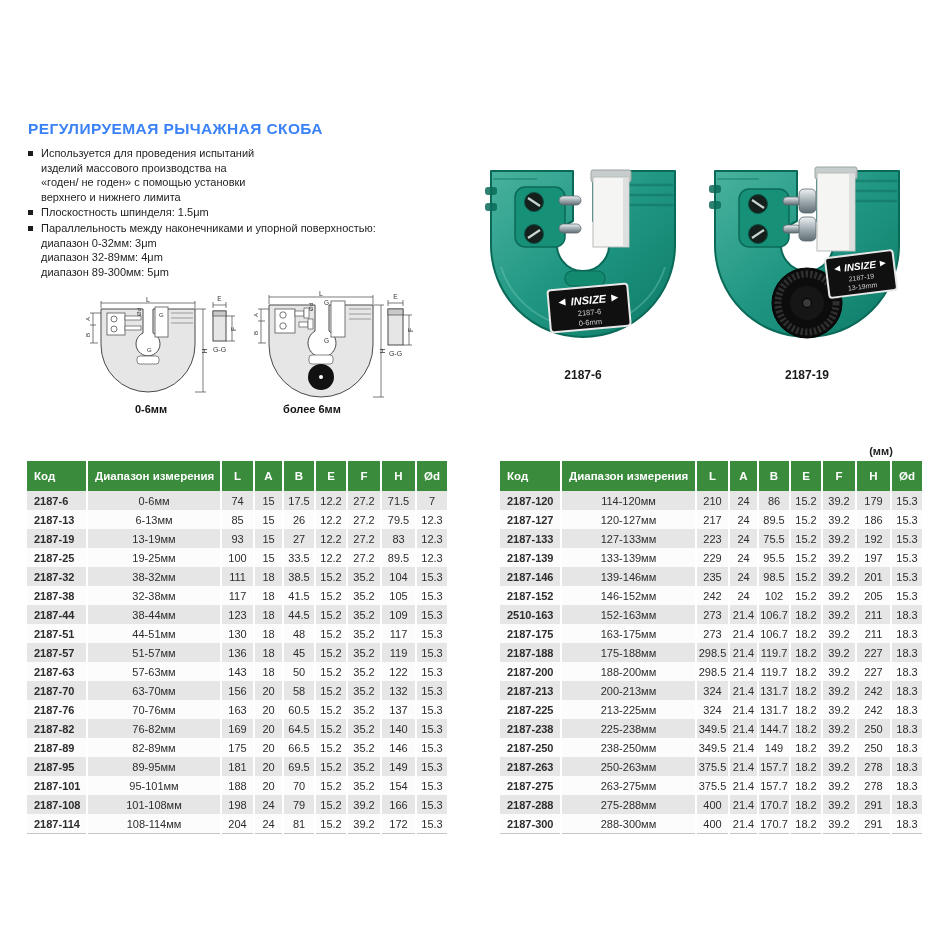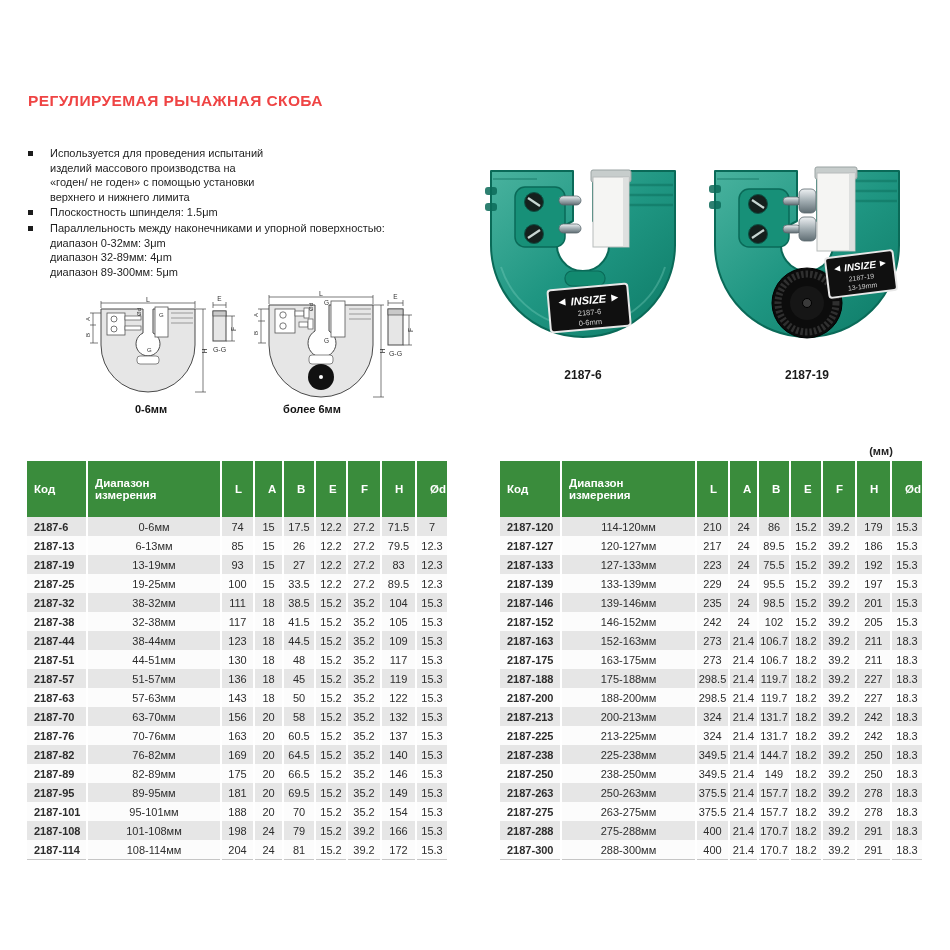--- a/index.html
+++ b/index.html
@@ -1,23 +1,23 @@
 <!DOCTYPE html>
 <html><head>
 <meta charset="utf-8">
 <style>
   html,body{margin:0;padding:0;background:#fff;}
   #page{position:relative;width:950px;height:950px;background:#fff;overflow:hidden;
         font-family:"Liberation Sans", sans-serif;color:#222;}
 
   
-  #title{position:absolute;left:28px;top:92px;font-size:15.5px;font-weight:bold;
-         letter-spacing:.4px;color:#ef4444;}
+  #title{position:absolute;left:28px;top:120px;font-size:15.5px;font-weight:bold;
+         letter-spacing:.4px;color:#3b82f6;}
   #features{position:absolute;left:28px;top:146px;width:445px;}
-  .feature{display:flex;gap:17px;margin-bottom:1px;}
+  .feature{display:flex;gap:8px;margin-bottom:1px;}
   .bullet{width:5px;height:5px;background:#1c1c1c;margin-top:5px;flex:none;}
   .feature-text{white-space:pre-line;font-size:11px;line-height:14.6px;color:#1e1e1e;}
 
   
   #diagram-svg{position:absolute;left:85px;top:291px;}
   .diag-caption{position:absolute;top:403px;width:100px;text-align:center;
                 font-size:11px;font-weight:bold;color:#111;}
   #diag-cap-small{left:101px;}
   #diag-cap-large{left:262px;}
 
@@ -33,21 +33,21 @@
   
   #unit-note{position:absolute;left:840px;top:445px;width:82px;text-align:center;
              font-size:11px;font-weight:bold;color:#222;}
 
   
   table.spec-table{position:absolute;top:461px;border-collapse:collapse;table-layout:fixed;
                    border-bottom:1px solid #c6c6c6;}
   #table-left{left:27px;width:420px;}
   #table-right{left:500px;width:422px;}
   .spec-table th{background:#3a8c3c;color:#fff;font-size:11.5px;font-weight:bold;height:30px;
-                 padding:13px;border-right:2px solid #fff;}
+                 padding:0;border-right:2px solid #fff;}
   .spec-table th:last-child{border-right:none;}
   .spec-table th.th-left{text-align:left;padding-left:7px;}
   .spec-table th.th-num{text-align:center;}
   .spec-table td{height:19px;font-size:11px;color:#2d2d2d;padding:0;border-right:2px solid #fff;
                  white-space:nowrap;}
   .spec-table td:last-child{border-right:none;}
   .spec-table tbody tr:nth-child(odd) td{background:#e6e6e6;}
   .spec-table tbody tr:nth-child(even) td{background:#fcfcfc;}
   .spec-table td.cell-code{font-weight:bold;padding-left:7px;text-align:left;}
   .spec-table td.cell-range,.spec-table td.cell-num{text-align:center;}
@@ -561,21 +561,21 @@
           <td class="cell-range">146-152мм</td>
           <td class="cell-num">242</td>
           <td class="cell-num">24</td>
           <td class="cell-num">102</td>
           <td class="cell-num">15.2</td>
           <td class="cell-num">39.2</td>
           <td class="cell-num">205</td>
           <td class="cell-num">15.3</td>
         </tr>
         <tr>
-          <td class="cell-code">2187-163</td>
+          <td class="cell-code">2510-163</td>
           <td class="cell-range">152-163мм</td>
           <td class="cell-num">273</td>
           <td class="cell-num">21.4</td>
           <td class="cell-num">106.7</td>
           <td class="cell-num">18.2</td>
           <td class="cell-num">39.2</td>
           <td class="cell-num">211</td>
           <td class="cell-num">18.3</td>
         </tr>
         <tr>

